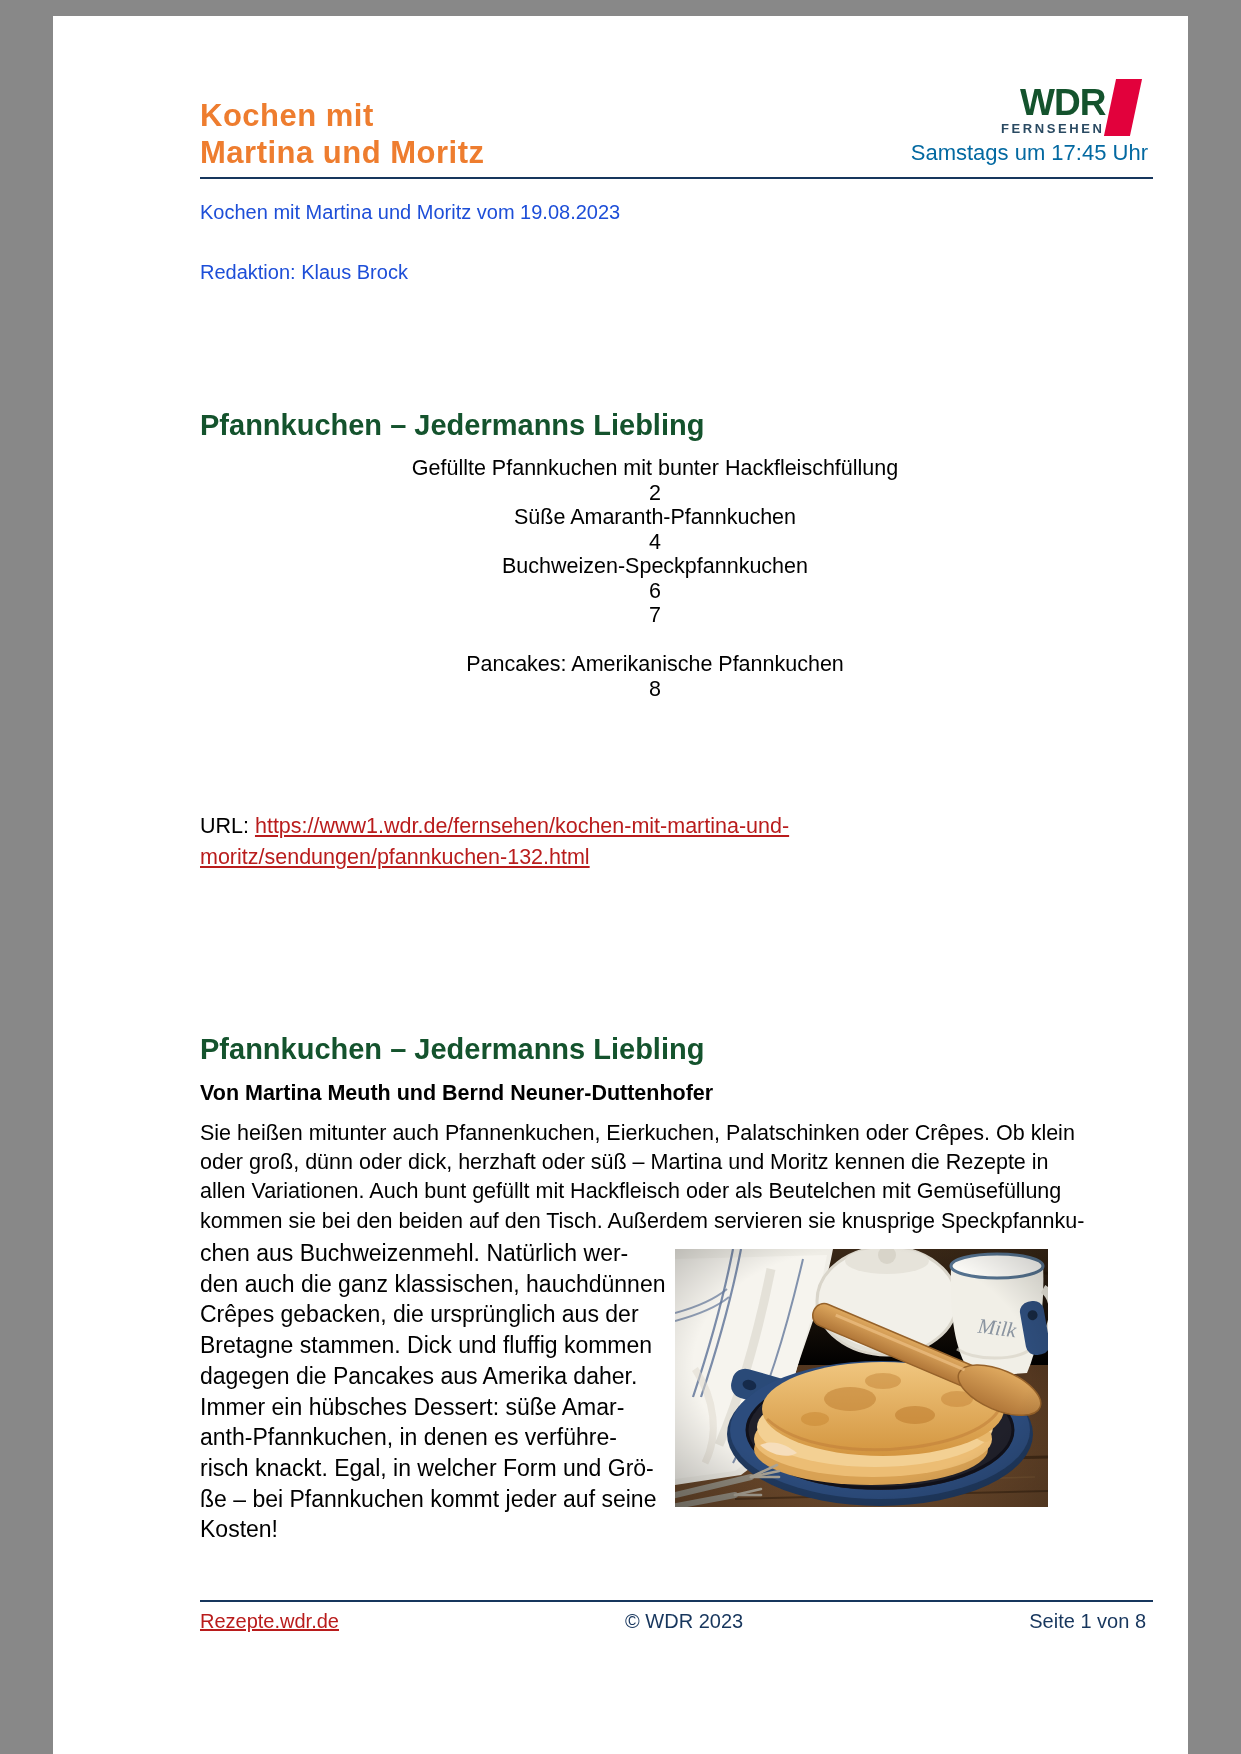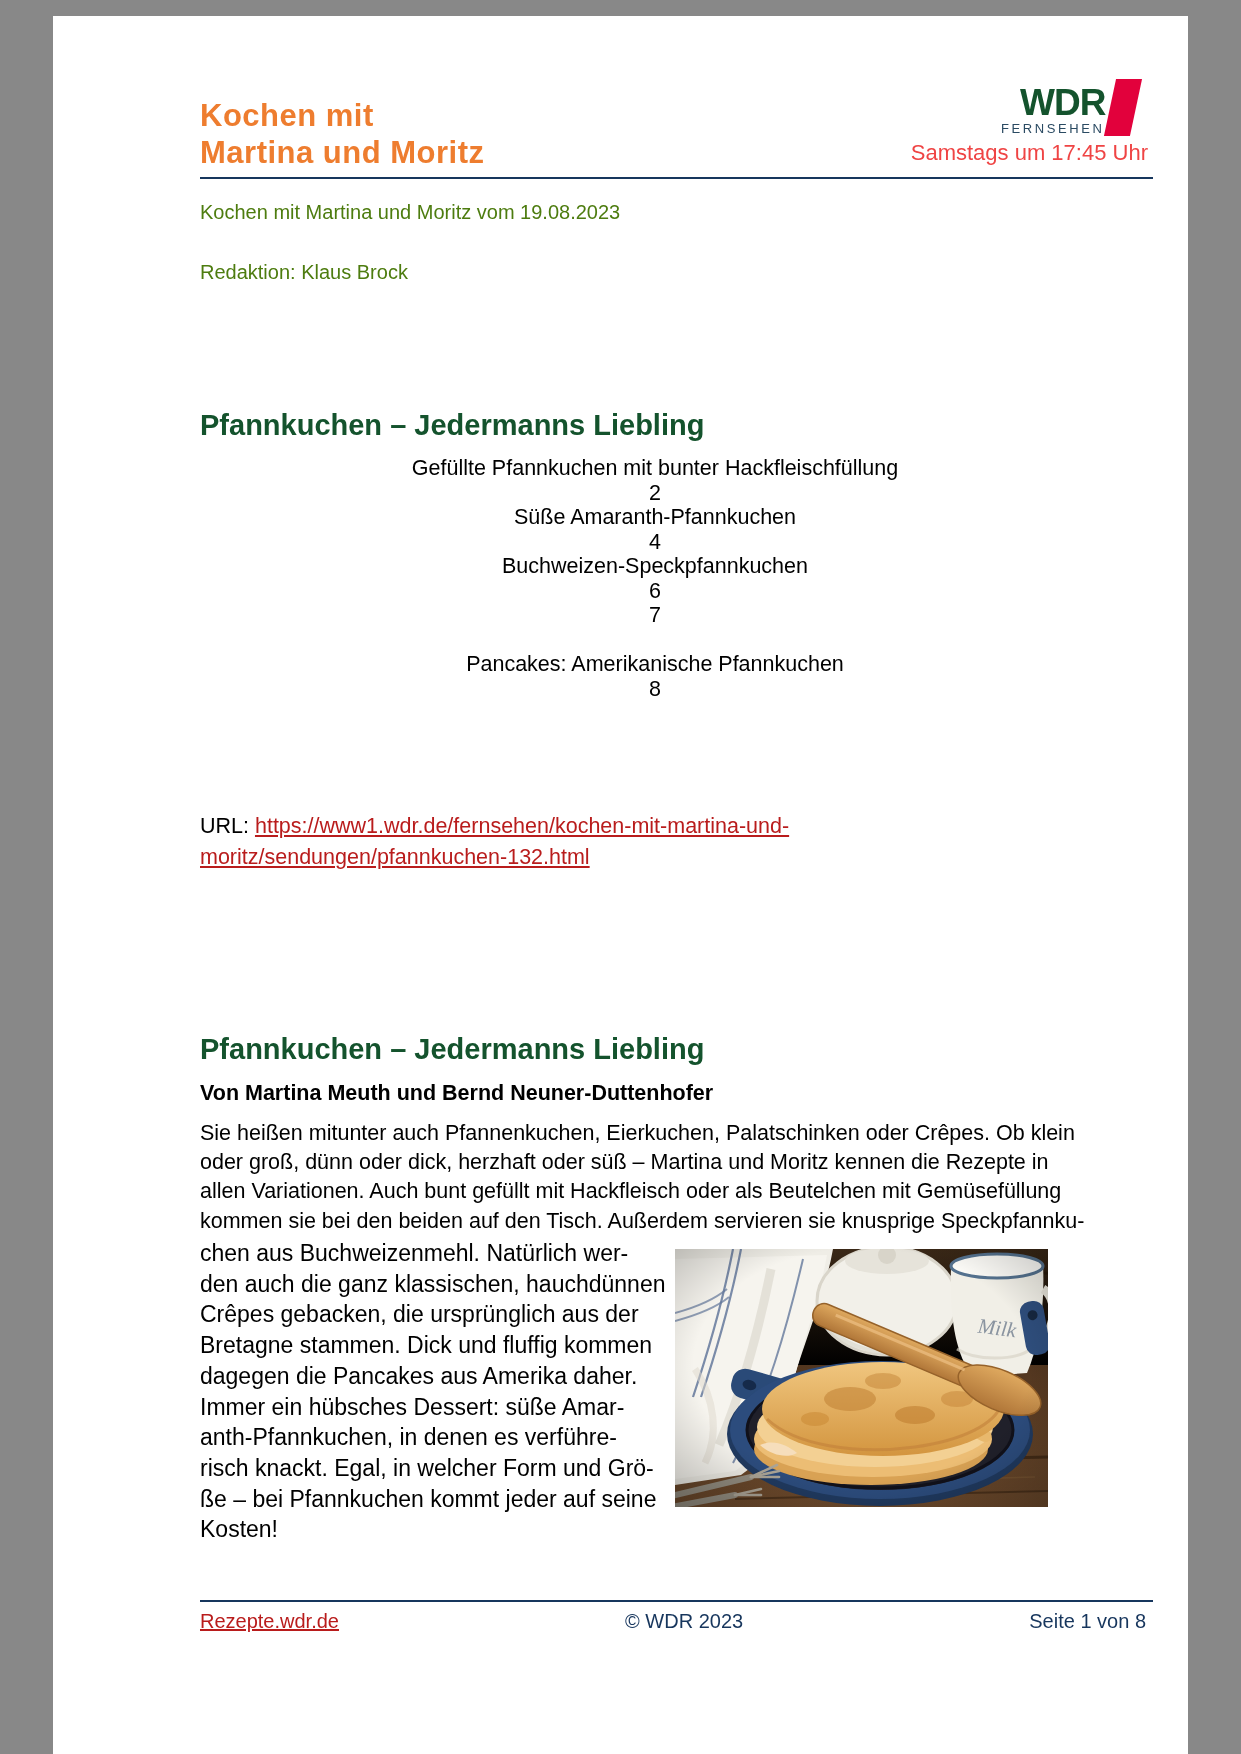--- a/index.html
+++ b/index.html
@@ -11,25 +11,25 @@
   .abs{position:absolute;}
   .nowrap{white-space:nowrap;}
 
   
   .brand-title{
     left:147px;top:81px;font-size:31px;line-height:37px;font-weight:bold;
     color:#EE7D2F;letter-spacing:.5px;
   }
   .wdr-word{left:967px;top:68px;font-size:37px;font-weight:900;color:#14532d;letter-spacing:-1px;line-height:1;}
   .wdr-red{left:1057px;top:63px;width:26px;height:57px;background:#E2013C;transform:skewX(-12deg);}
-  .wdr-fernsehen{left:948px;top:106px;font-size:13px;letter-spacing:2.6px;color:#2A4A62;line-height:1;}
-  .schedule{left:800px;top:124px;width:295px;text-align:right;font-size:22px;color:#ef4444;line-height:1.2;}
+  .wdr-fernsehen{left:948px;top:106px;font-size:13px;letter-spacing:2.6px;color:#2A4A62;line-height:1;font-weight:bold;}
+  .schedule{left:800px;top:124px;width:295px;text-align:right;font-size:22px;color:#0369a1;line-height:1.2;}
   .rule{height:2px;background:#17365D;}
   .rule-top{left:147px;top:161px;width:953px;}
-  .meta-line{left:147px;font-size:20px;line-height:1.2;color:#4d7c0f;}
+  .meta-line{left:147px;font-size:20px;line-height:1.2;color:#1d4ed8;}
 
   
   .toc-title,.article-title{left:147px;font-size:29px;font-weight:bold;line-height:34px;color:#14532d;}
   .toc-title{top:392px;}
   .toc-list{left:147px;top:440px;width:910px;}
   .toc-row{display:flex;justify-content:flex-start;align-items:center;height:30px;margin-bottom:19px;font-size:21.5px;flex-direction:column;}
   .toc-page{text-align:right;}
 
   
   .url-block{left:147px;top:795px;font-size:21.5px;line-height:31px;}

